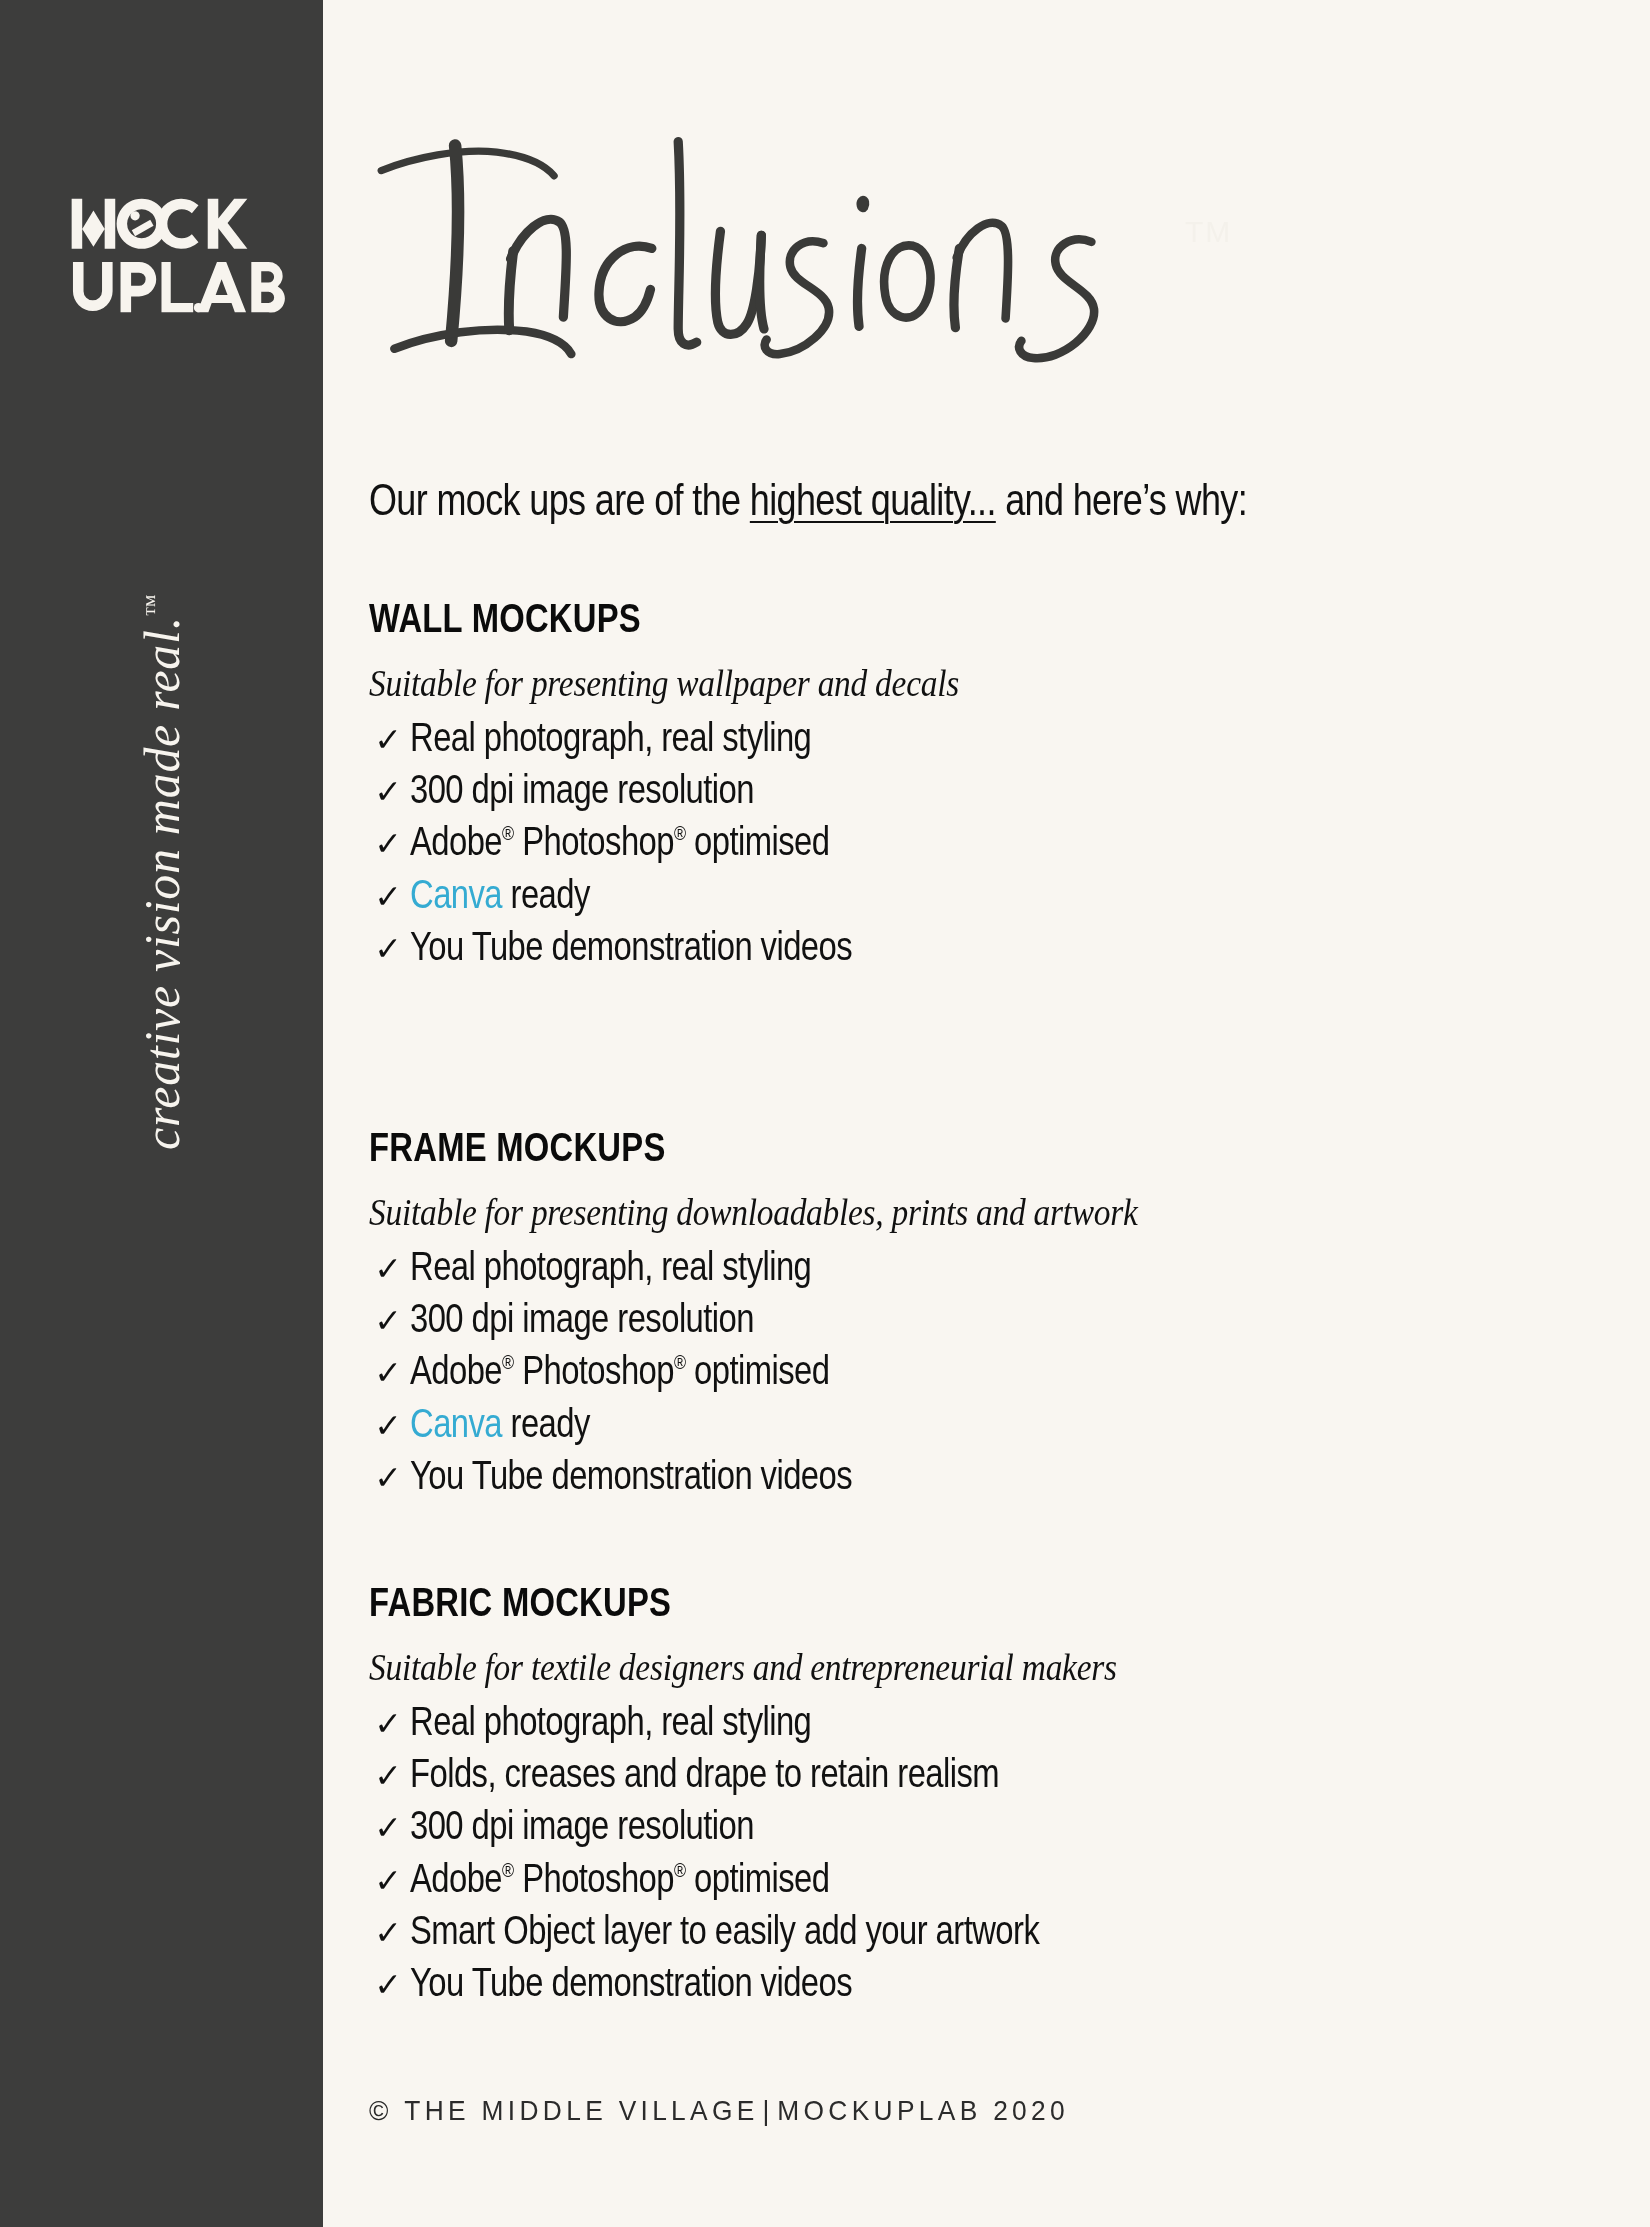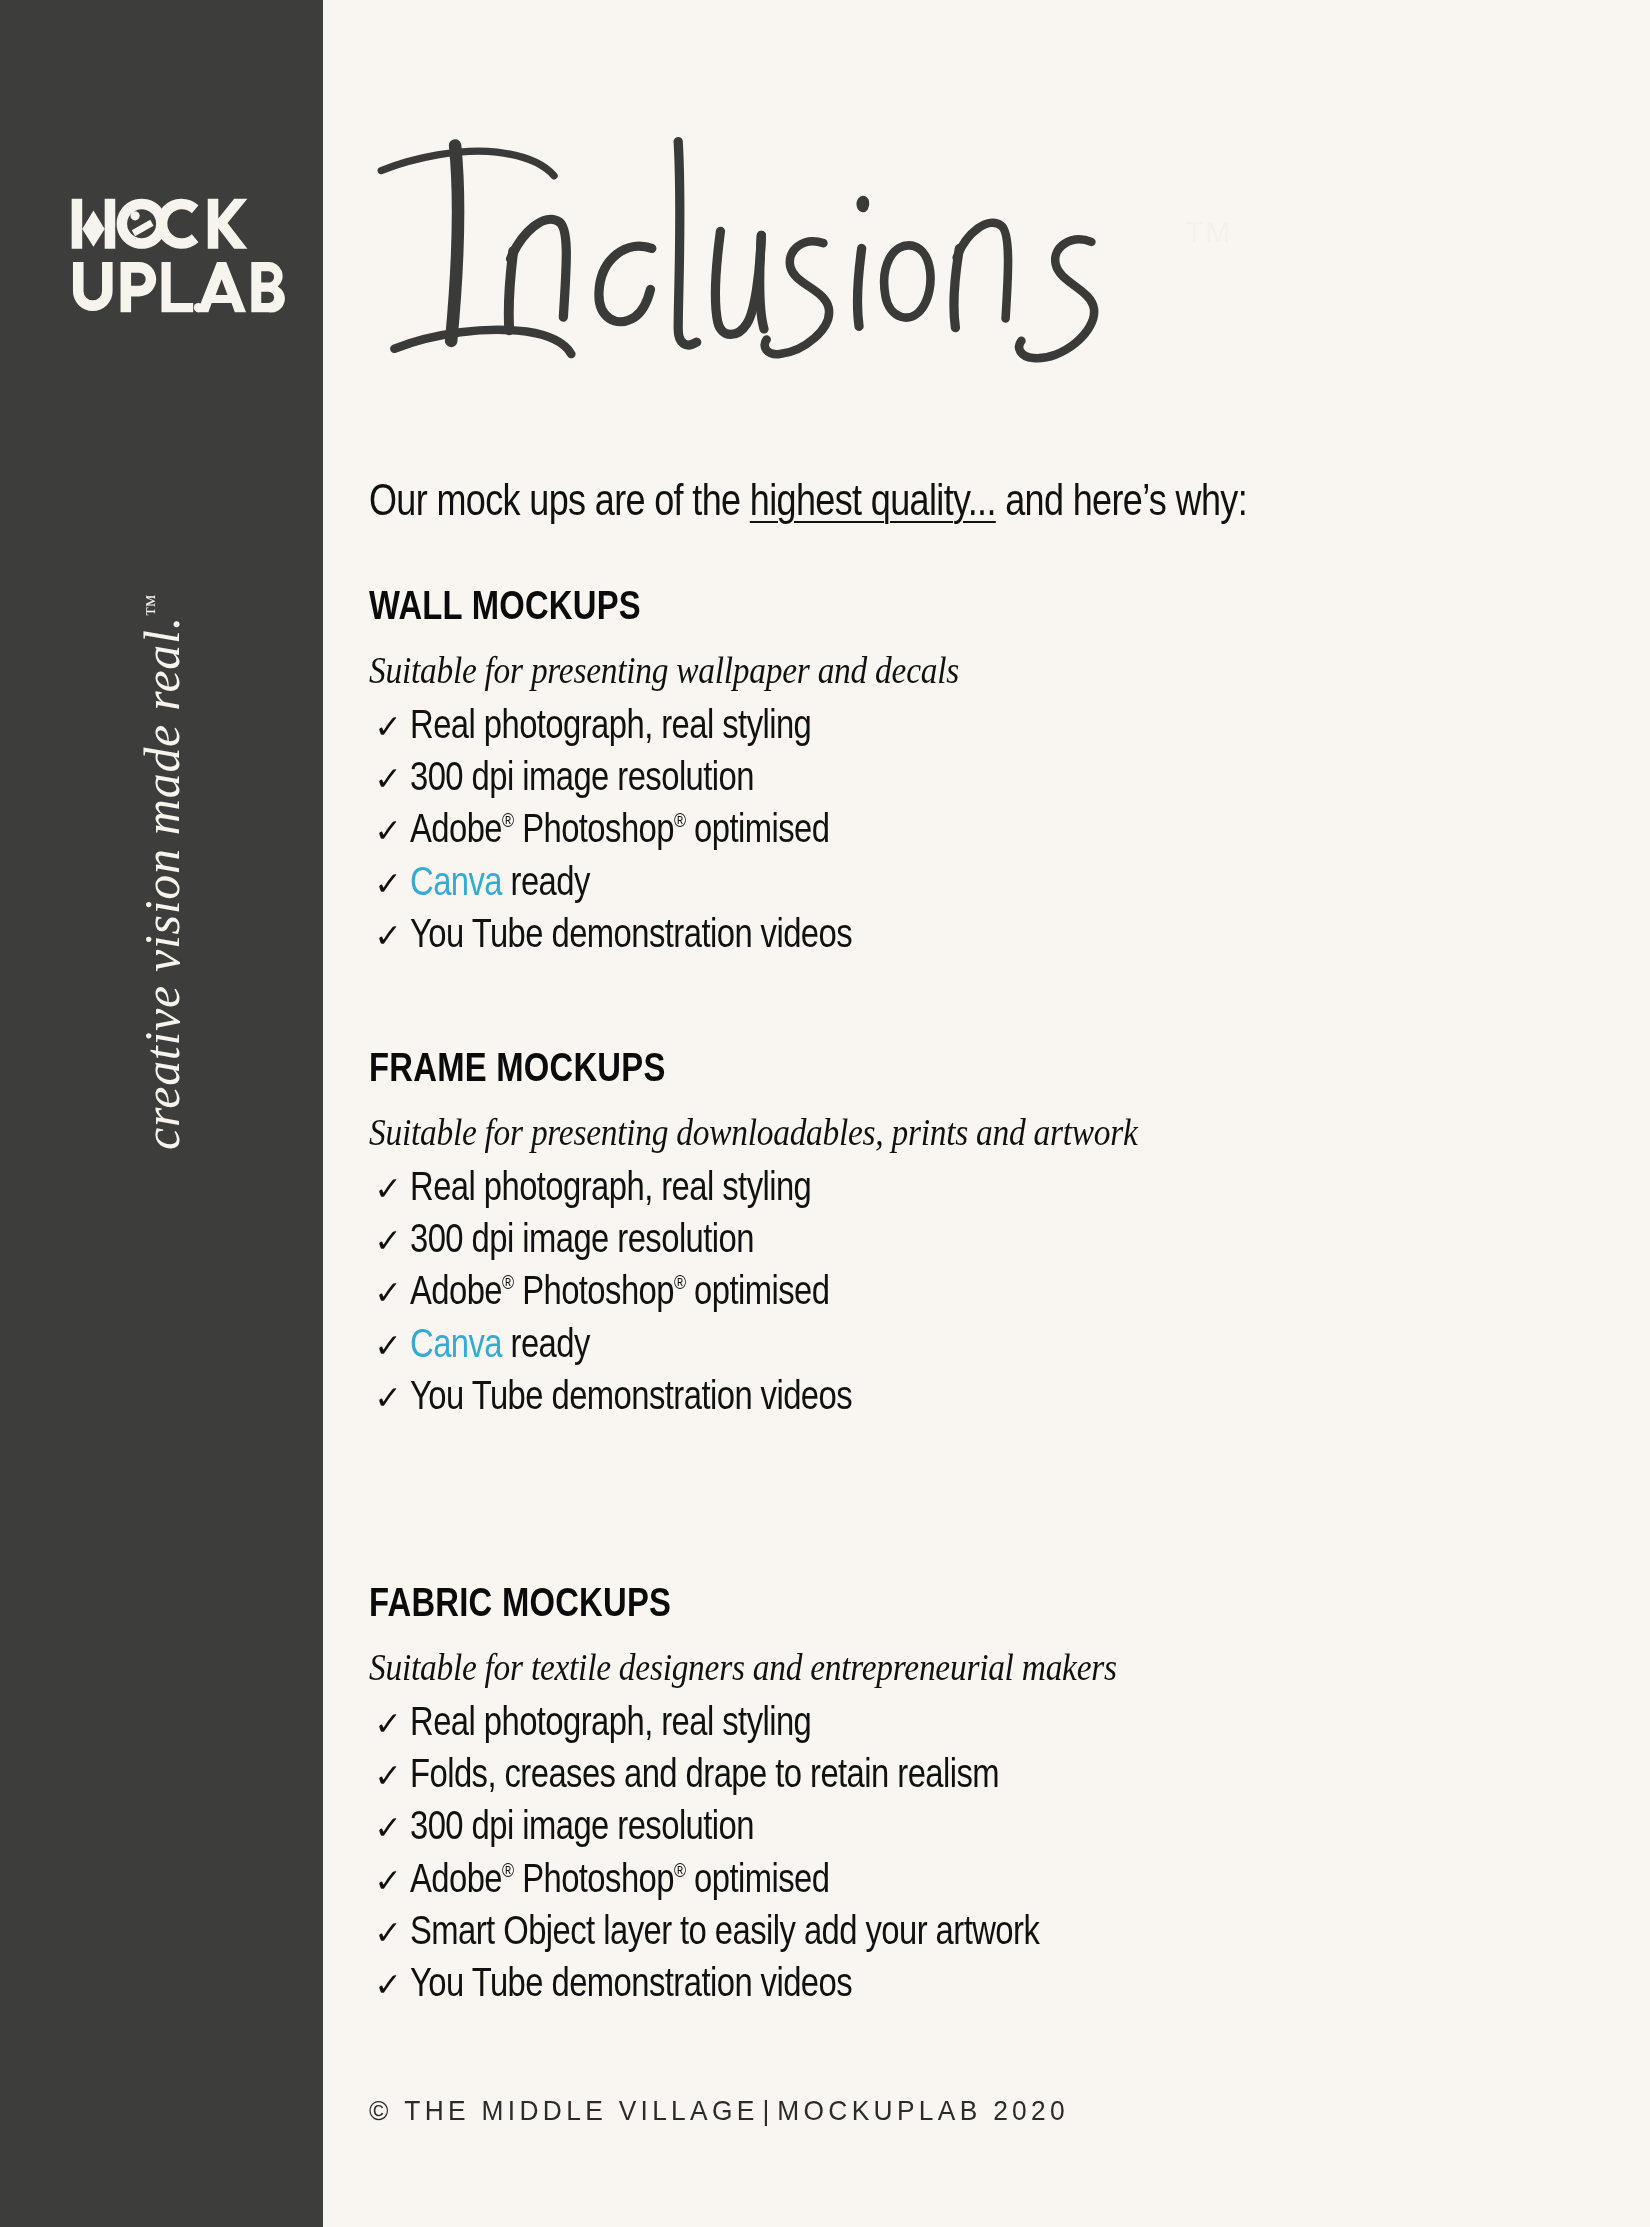--- a/index.html
+++ b/index.html
@@ -251,21 +251,21 @@
 
           <path d="M1096 186 C1066 174 1036 194 1042 220 C1048 248 1096 258 1100 288 C1104 322 1052 366 1008 362 C988 360 982 346 990 336" stroke-width="13"></path>
         </g>
       </svg>
     </div>
 
     <div class="tm-watermark">TM</div>
 
     <div class="intro"><span>Our mock ups are of the </span><span class="u">highest quality...</span><span> and here’s why:</span></div>
 
-    <div class="section" style="top:582px;">
+    <div class="section" style="top:595px;">
       <div class="sec-title">WALL MOCKUPS</div>
       <div class="sec-sub">Suitable for presenting wallpaper and decals</div>
       <ul class="bullets">
         <li class="bullet">
             <span class="tick">✓</span>
             <span class="btext">Real photograph, real styling</span>
           </li>
         <li class="bullet">
             <span class="tick">✓</span>
             <span class="btext">300 dpi image resolution</span>
@@ -278,21 +278,21 @@
             <span class="tick">✓</span>
             <span class="btext"><span class="canva">Canva</span><span> ready</span></span>
           </li>
         <li class="bullet">
             <span class="tick">✓</span>
             <span class="btext">You Tube demonstration videos</span>
           </li>
       </ul>
     </div>
 
-    <div class="section" style="top:1044px;">
+    <div class="section" style="top:1124px;">
       <div class="sec-title">FRAME MOCKUPS</div>
       <div class="sec-sub">Suitable for presenting downloadables, prints and artwork</div>
       <ul class="bullets">
         <li class="bullet">
             <span class="tick">✓</span>
             <span class="btext">Real photograph, real styling</span>
           </li>
         <li class="bullet">
             <span class="tick">✓</span>
             <span class="btext">300 dpi image resolution</span>

